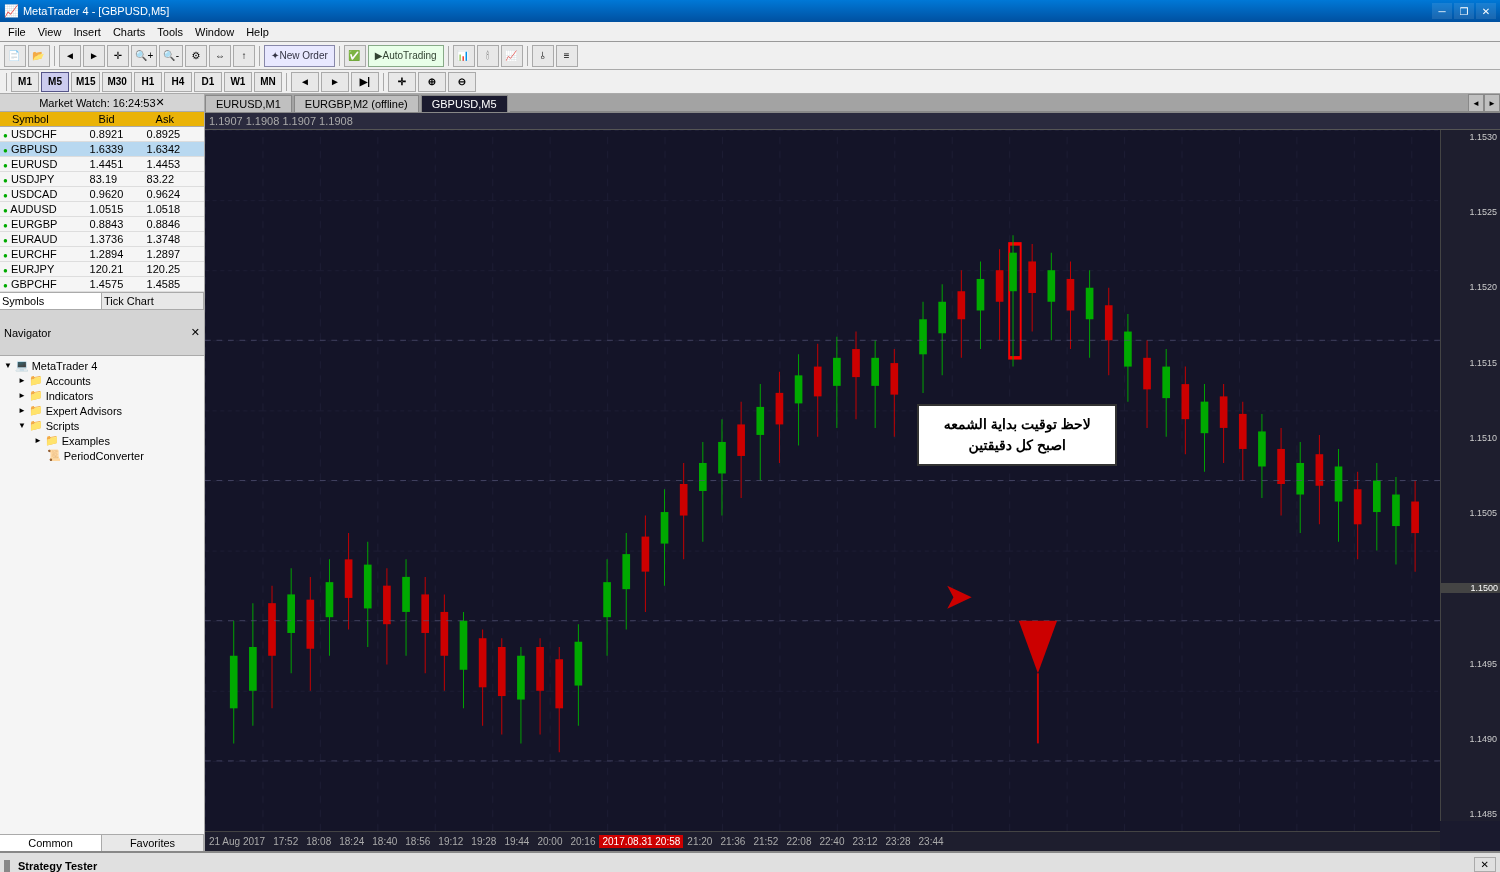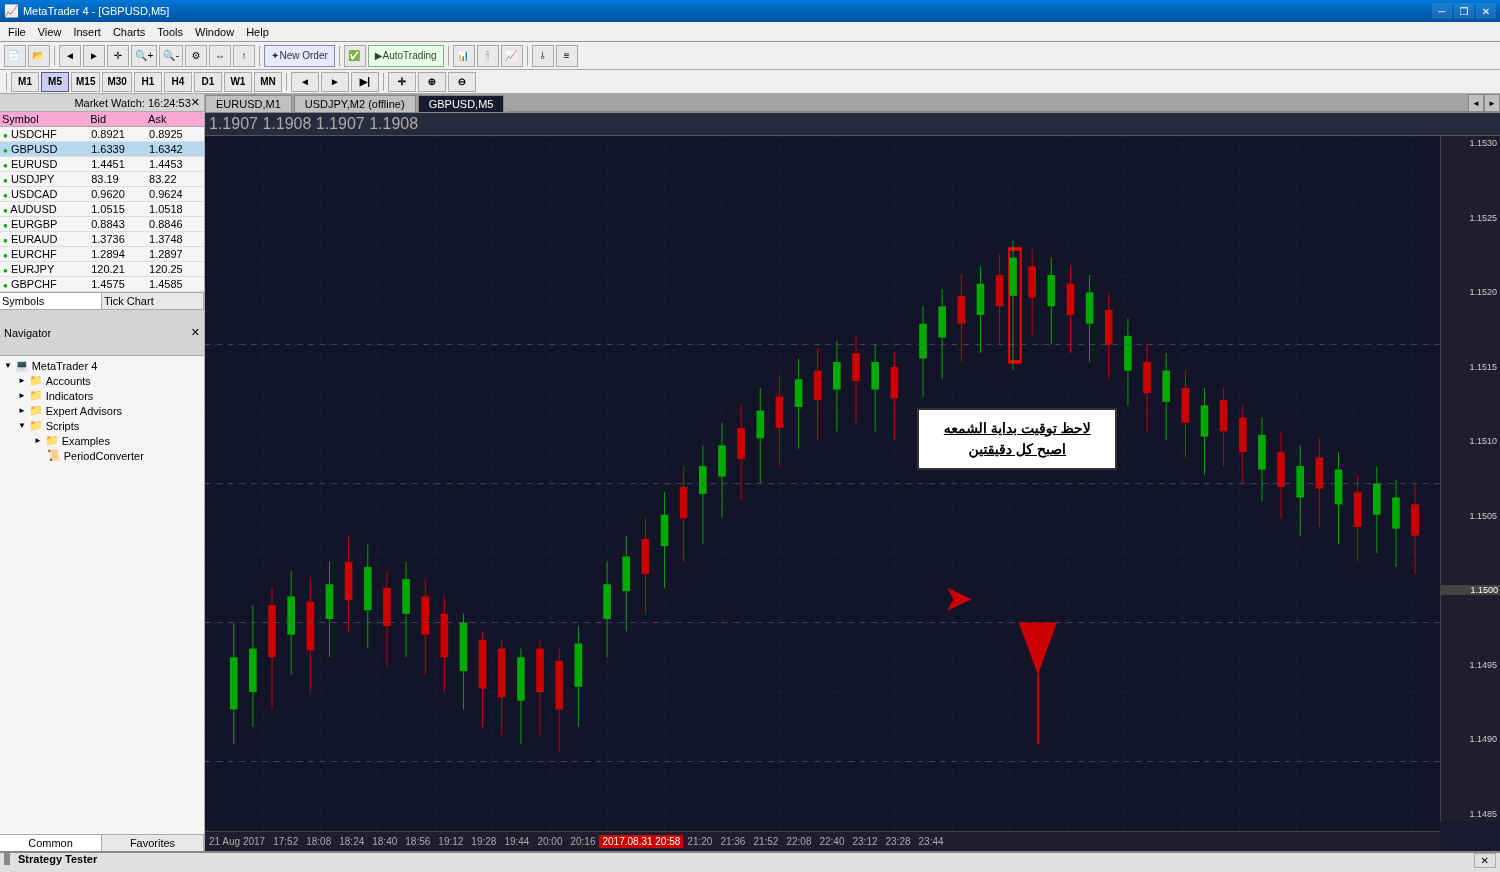--- a/index.html
+++ b/index.html
@@ -27,23 +27,23 @@
     .tb2-btn { height: 20px; min-width: 28px; display: flex; align-items: center; justify-content: center; background: #e8e8e8; border: 1px solid #aaa; cursor: pointer; font-size: 10px; padding: 0 4px; font-weight: bold; }
     .tb2-sep { width: 1px; height: 18px; background: #aaa; margin: 0 2px; }
 
     
     .main-layout { display: flex; height: calc(872px - 22px - 20px - 28px - 24px - 21px); }
 
     
     .left-panel { width: 205px; background: #f5f5f5; border-right: 1px solid #aaa; display: flex; flex-direction: column; flex-shrink: 0; }
 
     
-    .mw-header { background: #d4d4d4; padding: 2px 4px; font-size: 11px; display: flex; justify-content: flex-end; align-items: center; border-bottom: 1px solid #aaa; }
+    .mw-header { background: #d4d4d4; padding: 2px 4px; font-size: 11px; display: flex; justify-content: center; align-items: center; border-bottom: 1px solid #aaa; }
     .mw-table { width: 100%; font-size: 11px; border-collapse: collapse; }
-    .mw-table th { background: #f9a8d4; border-bottom: 1px solid #aaa; padding: 1px 2px; text-align: left; font-weight: normal; }
+    .mw-table th { background: #eab308; border-bottom: 1px solid #aaa; padding: 1px 12px; text-align: left; font-weight: normal; }
     .mw-table td { padding: 1px 3px; border-bottom: 1px solid #ddd; }
     .mw-row-selected { background: #b8d8f0 !important; }
     .dot-green { color: #00aa00; font-size: 8px; }
     .mw-tabs { display: flex; border-top: 1px solid #aaa; }
     .mw-tab { flex: 1; text-align: left; padding: 2px; cursor: pointer; background: #e8e8e8; border-right: 1px solid #aaa; font-size: 11px; }
     .mw-tab.active { background: white; border-bottom: none; }
     .mw-scroll { overflow-y: auto; max-height: 180px; }
 
     
     .nav-header { background: #d4d4d4; padding: 16px 4px; font-size: 11px; display: flex; justify-content: space-between; align-items: center; border-bottom: 1px solid #aaa; border-top: 1px solid #aaa; }
@@ -52,42 +52,42 @@
     .nav-indent { padding-left: 16px; }
     .nav-indent2 { padding-left: 32px; }
     .triangle { font-size: 8px; }
     .nav-icon-folder { color: #f0b000; }
     .nav-tabs { display: flex; border-top: 1px solid #aaa; }
     .nav-tab { flex: 1; text-align: center; padding: 2px; cursor: pointer; background: #e8e8e8; border-right: 1px solid #aaa; font-size: 11px; }
     .nav-tab.active { background: white; }
 
     
     .chart-area { flex: 1; background: #1a1a2e; display: flex; flex-direction: column; overflow: hidden; position: relative; }
-    .chart-top-bar { background: #2a2a3e; color: #ccc; font-size: 16px; padding: 2px 4px; border-bottom: 1px solid #555; }
+    .chart-top-bar { background: #2a2a3e; color: #ccc; font-size: 11px; padding: 2px 4px; border-bottom: 1px solid #555; }
     .chart-container { flex: 1; position: relative; overflow: hidden; }
 
     
     .price-scale { position: absolute; right: 0; top: 0; bottom: 30px; width: 60px; background: #1e1e2e; border-left: 1px solid #444; display: flex; flex-direction: column; justify-content: space-between; padding: 2px 0; }
     .price-label { color: #ccc; font-size: 9px; text-align: right; padding-right: 3px; }
 
     
     .time-scale { position: absolute; bottom: 0; left: 0; right: 60px; height: 20px; background: #1e1e2e; border-top: 1px solid #444; display: flex; align-items: center; overflow: hidden; }
     .time-label { color: #aaa; font-size: 10px; white-space: nowrap; padding: 0 4px; }
 
     
-    .annotation-box { position: absolute; background: white; border: 2px solid #333; padding: 8px 12px; font-size: 14px; font-family: Arial, sans-serif; text-align: center; direction: rtl; line-height: 1.5; color: #000; text-decoration: underline; }
+    .annotation-box { position: absolute; background: white; border: 2px solid #333; padding: 8px 12px; font-size: 14px; font-family: Arial, sans-serif; text-align: center; direction: rtl; line-height: 1.5; color: #000; }
 
     
     .chart-tabs { display: flex; align-items: flex-end; background: #a3a3a3; border-bottom: 1px solid #888; }
     .chart-tab { padding: 2px 10px; cursor: pointer; background: #c0c0c0; border: 1px solid #888; border-bottom: none; font-size: 11px; margin-right: 2px; }
     .chart-tab.active { background: #1a1a2e; color: white; }
 
     
     .tester-panel { height: 250px; background: #f5f5f5; border-top: 2px solid #888; display: flex; flex-direction: column; }
-    .tester-header { display: flex; align-items: flex-start; height: 20px; background: #e0e0e0; border-bottom: 1px solid #aaa; padding: 0 4px; gap: 4px; }
+    .tester-header { display: flex; align-items: flex-end; height: 20px; background: #e0e0e0; border-bottom: 1px solid #aaa; padding: 0 4px; gap: 4px; }
     .tester-handle { width: 6px; background: #888; height: 12px; cursor: ns-resize; }
     .tester-btn { background: none; border: 1px solid #aaa; padding: 1px 6px; cursor: pointer; font-size: 10px; }
 
     
     .chart-svg { width: 100%; height: 100%; }
   </style>
 </head>
 <body>
 
 <div class="title-bar">
@@ -341,21 +341,21 @@
     <div class="nav-tabs">
       <div class="nav-tab active">Common</div>
       <div class="nav-tab">Favorites</div>
     </div>
   </div>
 
   <div class="chart-area">
 
     <div class="chart-tabs">
       <div class="chart-tab">EURUSD,M1</div>
-      <div class="chart-tab">USDJPY,M2 (offline)</div>
+      <div class="chart-tab">EURGBP,M2 (offline)</div>
       <div class="chart-tab active">GBPUSD,M5</div>
       <div style="flex:1;background:#d0d0d0;border-bottom:1px solid #888;"></div>
       <button style="width:16px;height:18px;background:#c0c0c0;border:1px solid #888;cursor:pointer;font-size:8px;">◄</button>
       <button style="width:16px;height:18px;background:#c0c0c0;border:1px solid #888;cursor:pointer;font-size:8px;">►</button>
     </div>
 
     <div class="chart-top-bar">
       <span style="color:#aaa;">1.1907 1.1908 1.1907 1.1908</span>
       <span style="color:#888;font-size:9px;"></span>
     </div>

